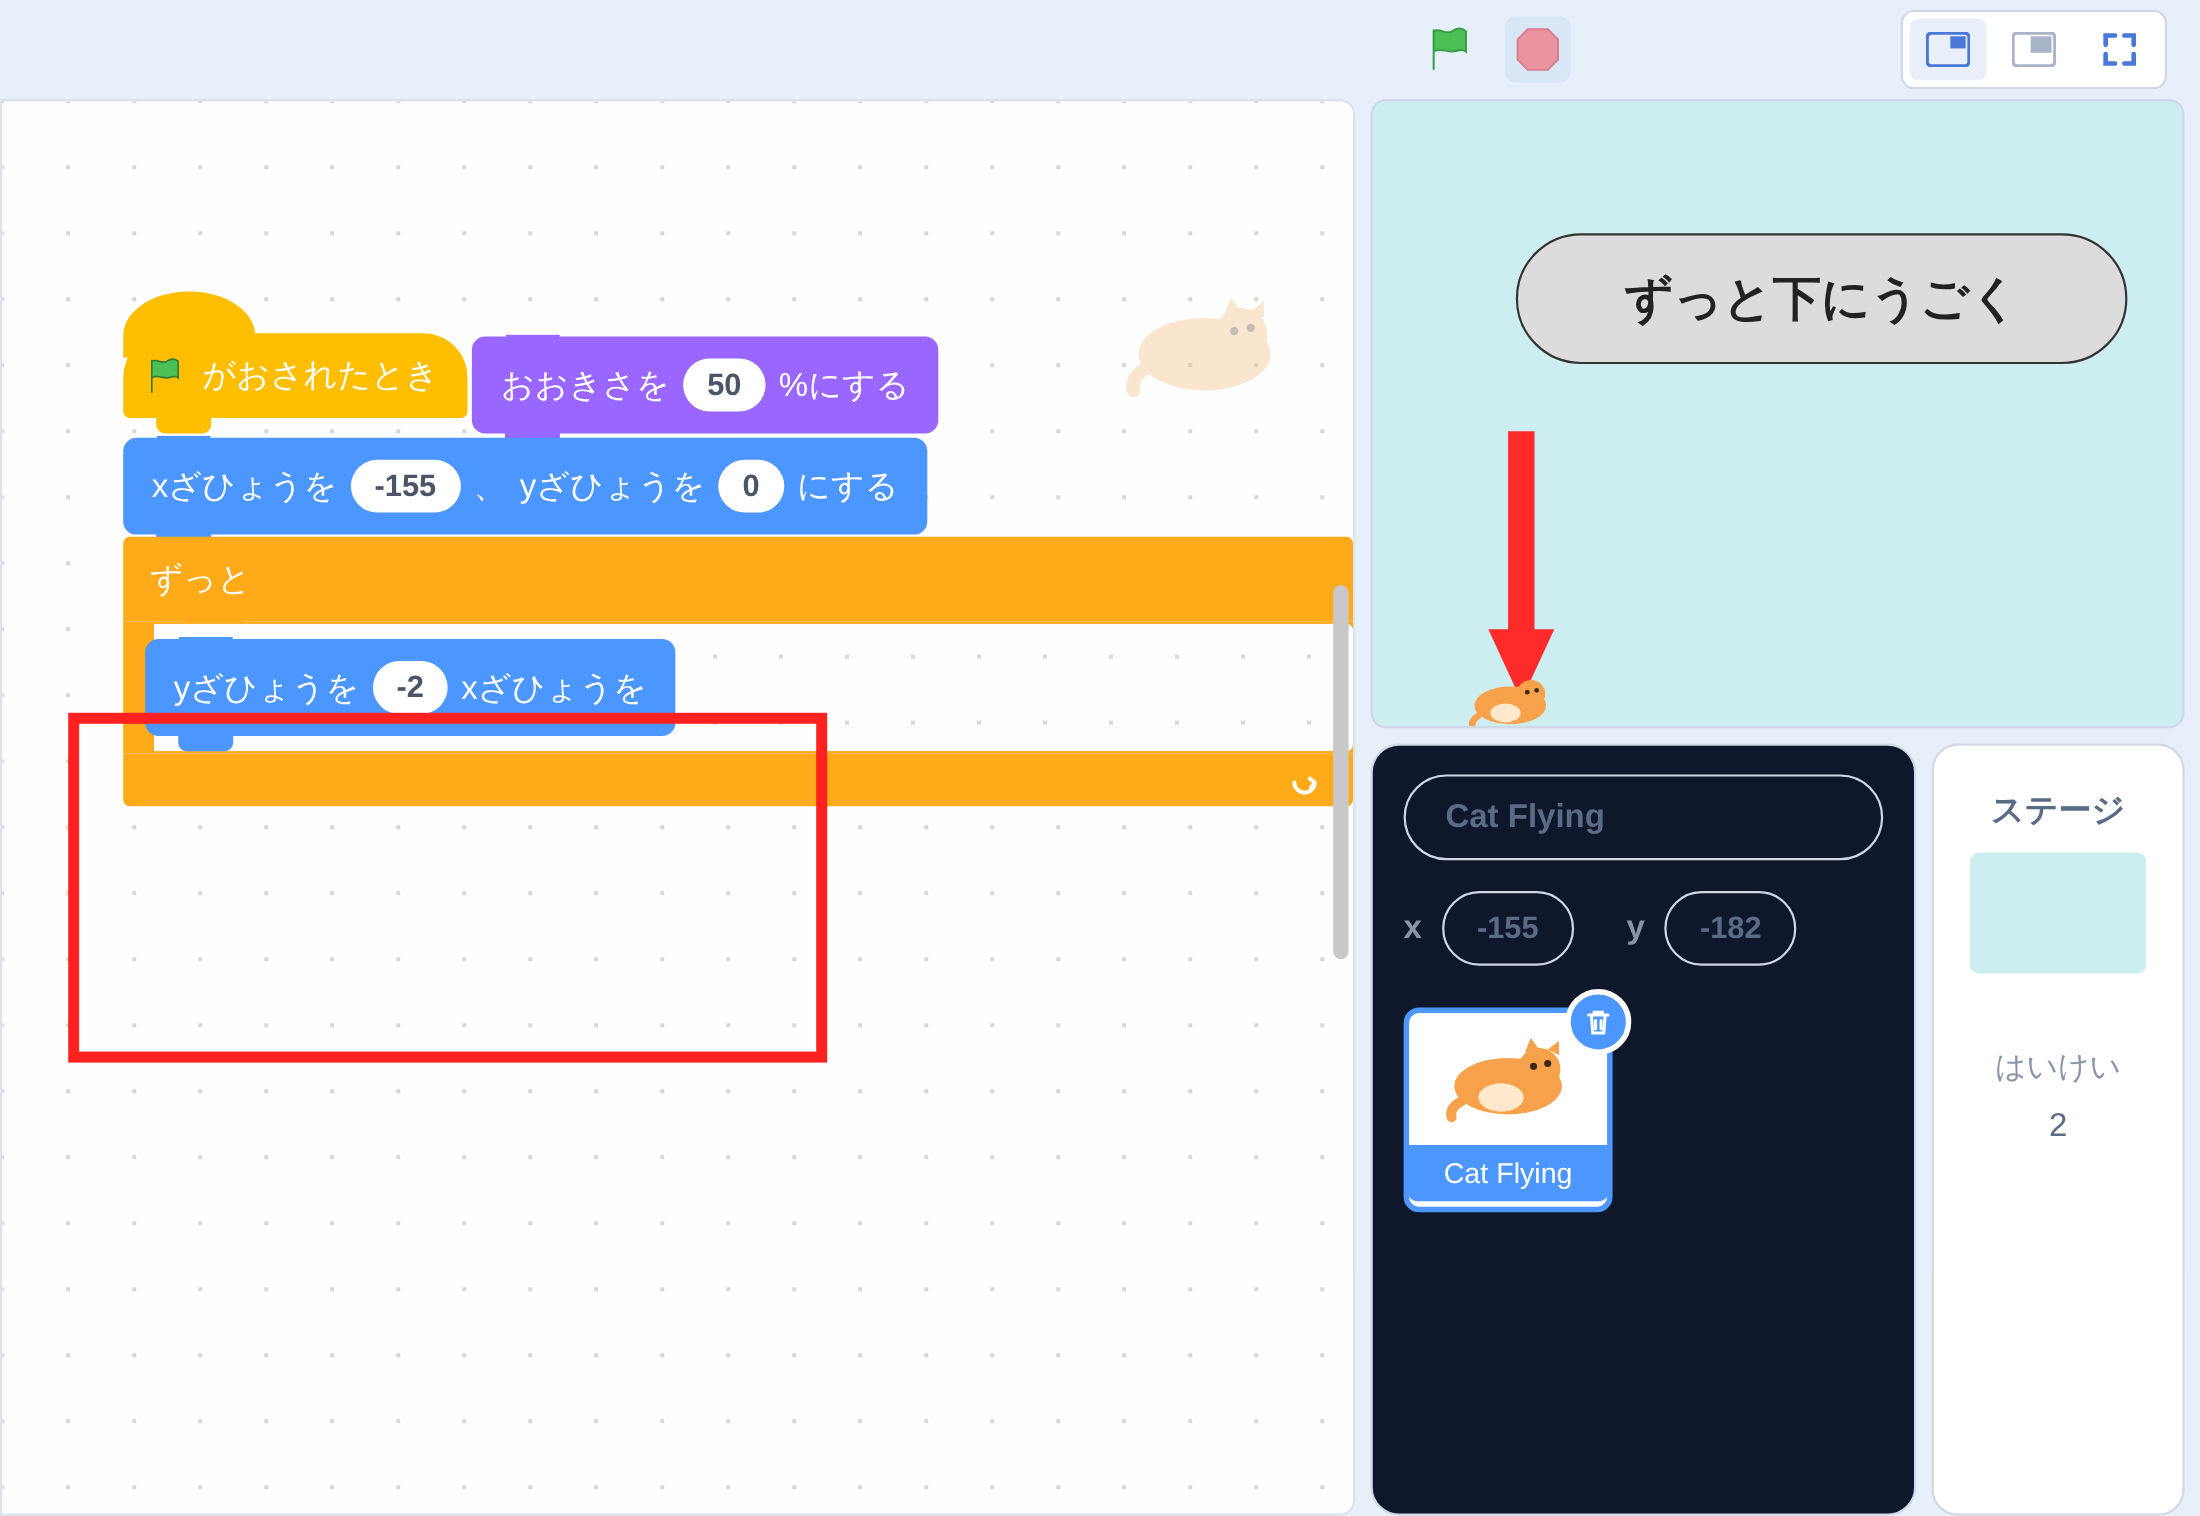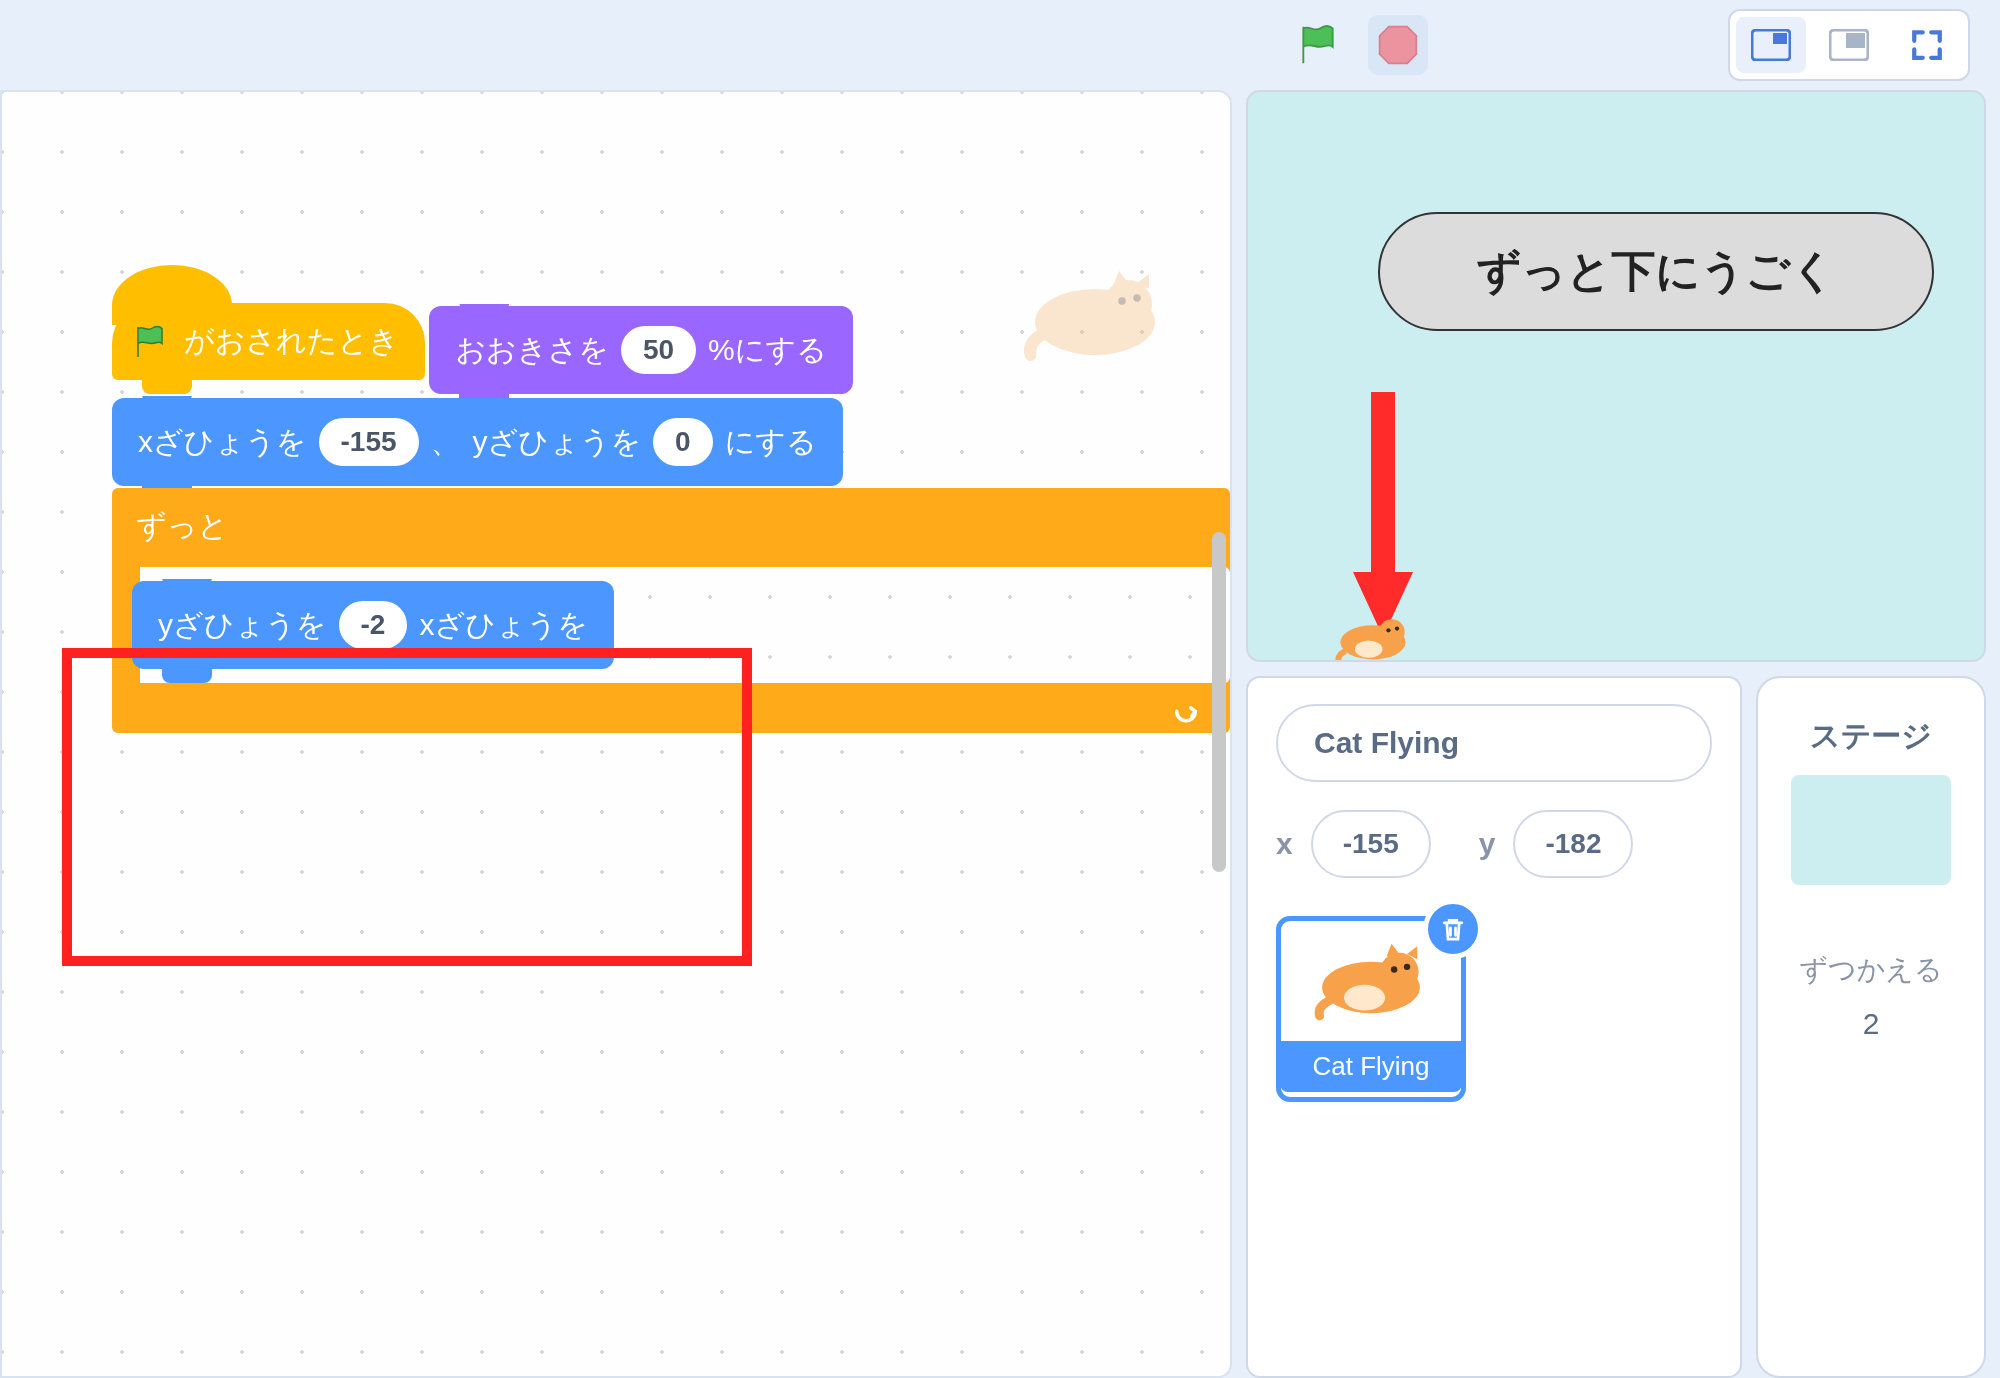--- a/index.html
+++ b/index.html
@@ -245,23 +245,23 @@
   left: 80px; bottom: -12px;
 }
 
 .bottom-row {
   display: flex;
   gap: 14px;
   flex: 1;
 }
 .sprite-panel {
   flex: 1;
-  background: #ffffff;
+  background: #0f172a;
   border: 2px solid #d0d8e8;
-  border-radius: 14px;
+  border-radius: 26px;
   padding: 26px 28px;
   display: flex;
   flex-direction: column;
   gap: 28px;
 }
 .sprite-name-input {
   border: 2px solid #d0d8e8;
   border-radius: 50px;
   padding: 20px 36px;
   font-size: 30px;
@@ -502,18 +502,18 @@
             </div>
             <div class="sprite-thumb-label">Cat Flying</div>
           </div>
         </div>
       </div>
 
       <div class="stage-panel">
         <div class="stage-panel-title">ステージ</div>
         <div class="stage-thumb"></div>
         <div style="height:30px"></div>
-        <div class="stage-panel-sub">ずつかえる</div>
+        <div class="stage-panel-sub">はいけい</div>
         <div class="stage-panel-count">2</div>
       </div>
     </div>
   </div>
 </div>
 
 </body></html>

